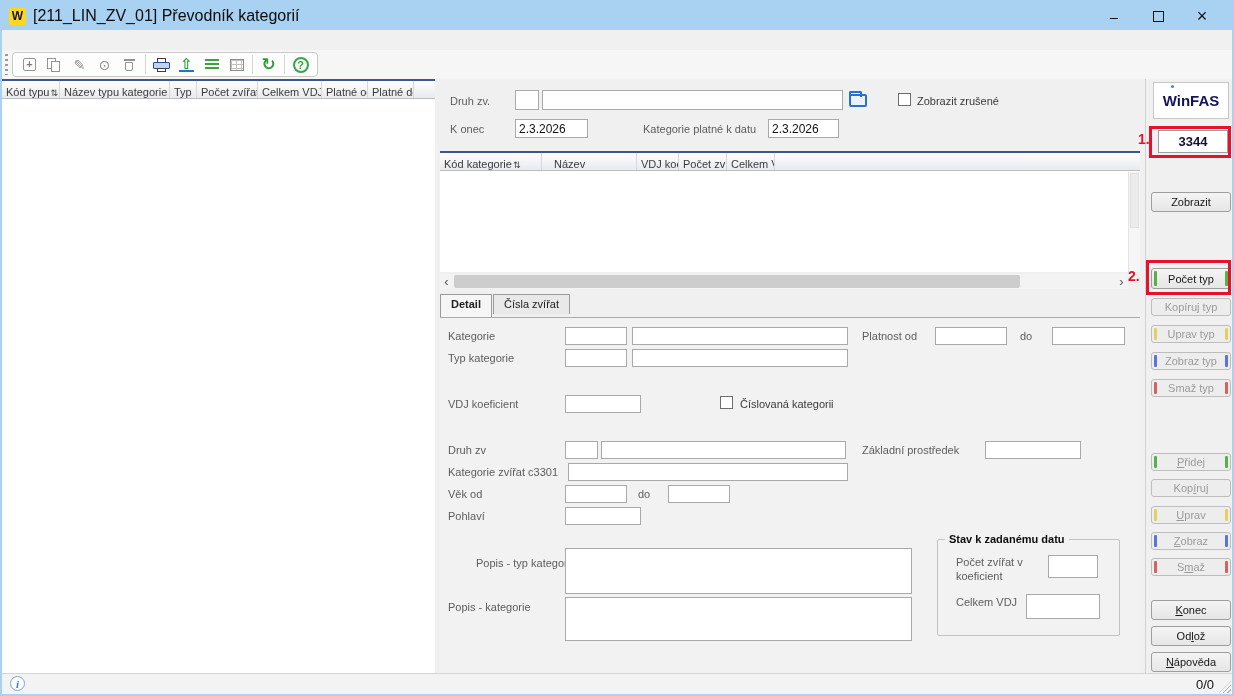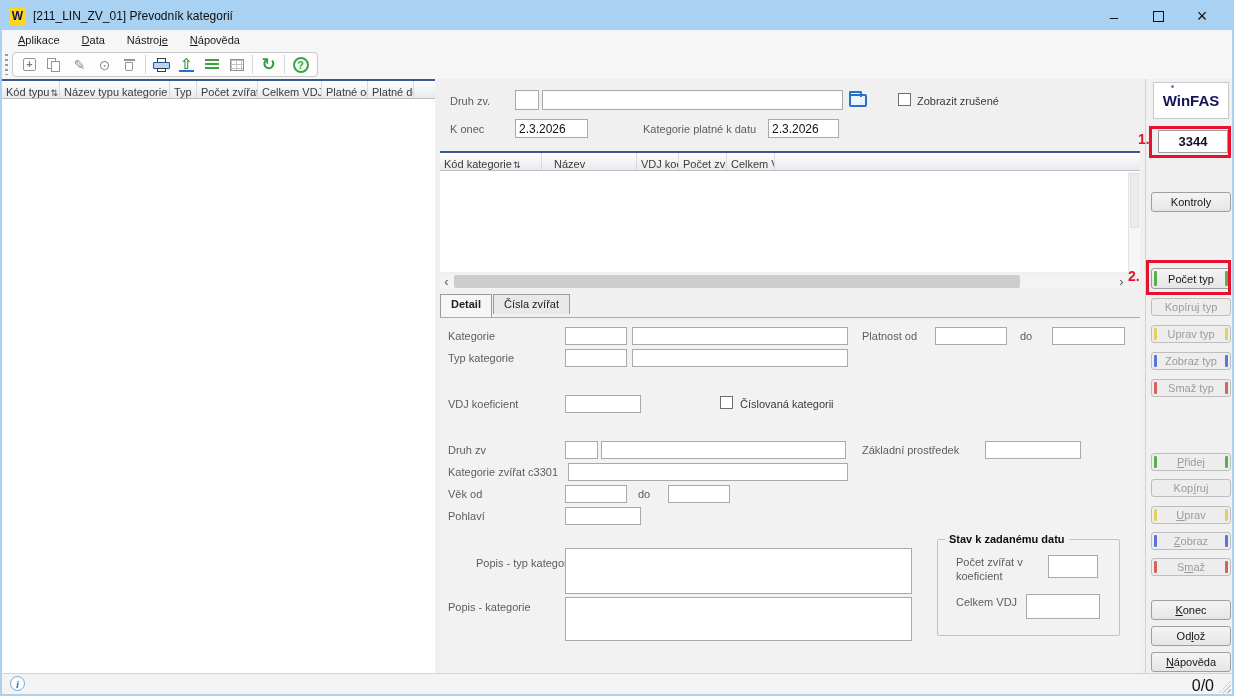--- a/index.html
+++ b/index.html
@@ -8,21 +8,21 @@
   u { text-decoration:underline; }
 
   .window { position:relative; width:1234px; height:696px; background:#f0f0f0;
             border:2px solid #a9d1f1; overflow:hidden; }
 
   
   .titlebar { position:absolute; top:0; left:0; right:0; height:28px; background:#a9d1f1;
               display:flex; align-items:center; padding-left:7px; }
   .app-icon { width:17px; height:17px; background:#ffd61e; border-radius:2px; color:#14145a;
               font-weight:bold; font-size:12px; display:flex; align-items:center; justify-content:center; }
-  .title-text { margin-left:7px; font-size:12px; color:#0d0d0d; }
+  .title-text { margin-left:7px; font-size:16px; color:#0d0d0d; }
   .win-controls { position:absolute; right:8px; top:0; height:28px; display:flex; align-items:center; }
   .win-btn { width:44px; height:28px; display:flex; align-items:center; justify-content:center;
              font-size:15px; color:#111; cursor:pointer; }
   .max-square { width:11px; height:11px; border:1px solid #111; display:inline-block; }
 
   
   .menubar { position:absolute; top:28px; left:0; right:0; height:20px; background:#f6f6f6;
              display:flex; align-items:center; padding-left:5px; }
   .menu-item { padding:3px 11px; color:#1a1a1a; cursor:pointer; }
 
@@ -137,21 +137,21 @@
   
   .anno-box { position:absolute; border:3px solid #e8112d; z-index:6; pointer-events:none; }
   .anno-num { position:absolute; color:#e8112d; font-weight:bold; font-size:14px; z-index:6; }
 
   
   .statusbar { position:absolute; left:0; right:0; bottom:0; height:21px; background:#f3f3f3;
                border-top:1px solid #d4d4d4; }
   .info-ic { position:absolute; left:8px; top:2px; width:15px; height:15px; border-radius:50%;
              border:1px solid #74a8d8; color:#3b79c0; font-family:"Liberation Serif",serif; font-style:italic;
              font-weight:bold; font-size:11px; display:flex; align-items:center; justify-content:center; background:#fdfdfd; }
-  .sb-count { position:absolute; right:18px; top:3px; font-size:16px; color:#111; }
+  .sb-count { position:absolute; right:18px; top:3px; font-size:13px; color:#111; }
   .sb-grip { position:absolute; right:1px; bottom:1px; width:12px; height:12px;
              background:repeating-linear-gradient(135deg, transparent 0 2px, #b5b5b5 2px 3px);
              clip-path:polygon(100% 0, 100% 100%, 0 100%); cursor:nwse-resize; }
 </style>
 </head>
 <body>
 
 <div class="window">
 
   <div class="titlebar">
@@ -159,26 +159,20 @@
     <div class="title-text">[211_LIN_ZV_01] Převodník kategorií</div>
     <div class="win-controls">
       <div class="win-btn">–</div>
       <div class="win-btn">
           <span class="max-square"></span>
         </div>
       <div class="win-btn" style="font-size:18px;">×</div>
     </div>
   </div>
 
-  <div class="menubar">
-    <div class="menu-item"><u>A</u>plikace</div>
-    <div class="menu-item"><u>D</u>ata</div>
-    <div class="menu-item">Nástroj<u>e</u></div>
-    <div class="menu-item"><u>N</u>ápověda</div>
-  </div>
 
   <div class="toolbar">
     <div class="tb-grip"></div>
     <div class="tb-group">
       <div class="tb-btn">
           <span class="ic-box">+</span>
         </div>
       <div class="tb-btn">
           <span class="ic-copy">
             <i></i>
@@ -336,21 +330,21 @@
         </div>
       </div>
     </div>
 
     <div class="sidebar">
       <div class="logo-box">
         <span class="logo-text">WinFAS</span>
         <span class="logo-dot"></span>
       </div>
       <div class="task-box">3344</div>
-      <div class="btn" style="top:113px; height:20px;">Kontroly</div>
+      <div class="btn" style="top:113px; height:20px;">Zobrazit</div>
 
       <div class="btn acc acc-green" style="top:189px; height:21px;">Počet typ</div>
       <div class="btn disabled" style="top:219px;">Kopíruj typ</div>
       <div class="btn disabled acc acc-yellow" style="top:246px;">Uprav typ</div>
       <div class="btn disabled acc acc-blue" style="top:273px;">Zobraz typ</div>
       <div class="btn disabled acc acc-red" style="top:300px;">Smaž typ</div>
 
       <div class="btn disabled acc acc-green" style="top:374px;"><u>P</u>řidej</div>
       <div class="btn disabled" style="top:400px;">Kop<u>í</u>ruj</div>
       <div class="btn disabled acc acc-yellow" style="top:427px;"><u>U</u>prav</div>

